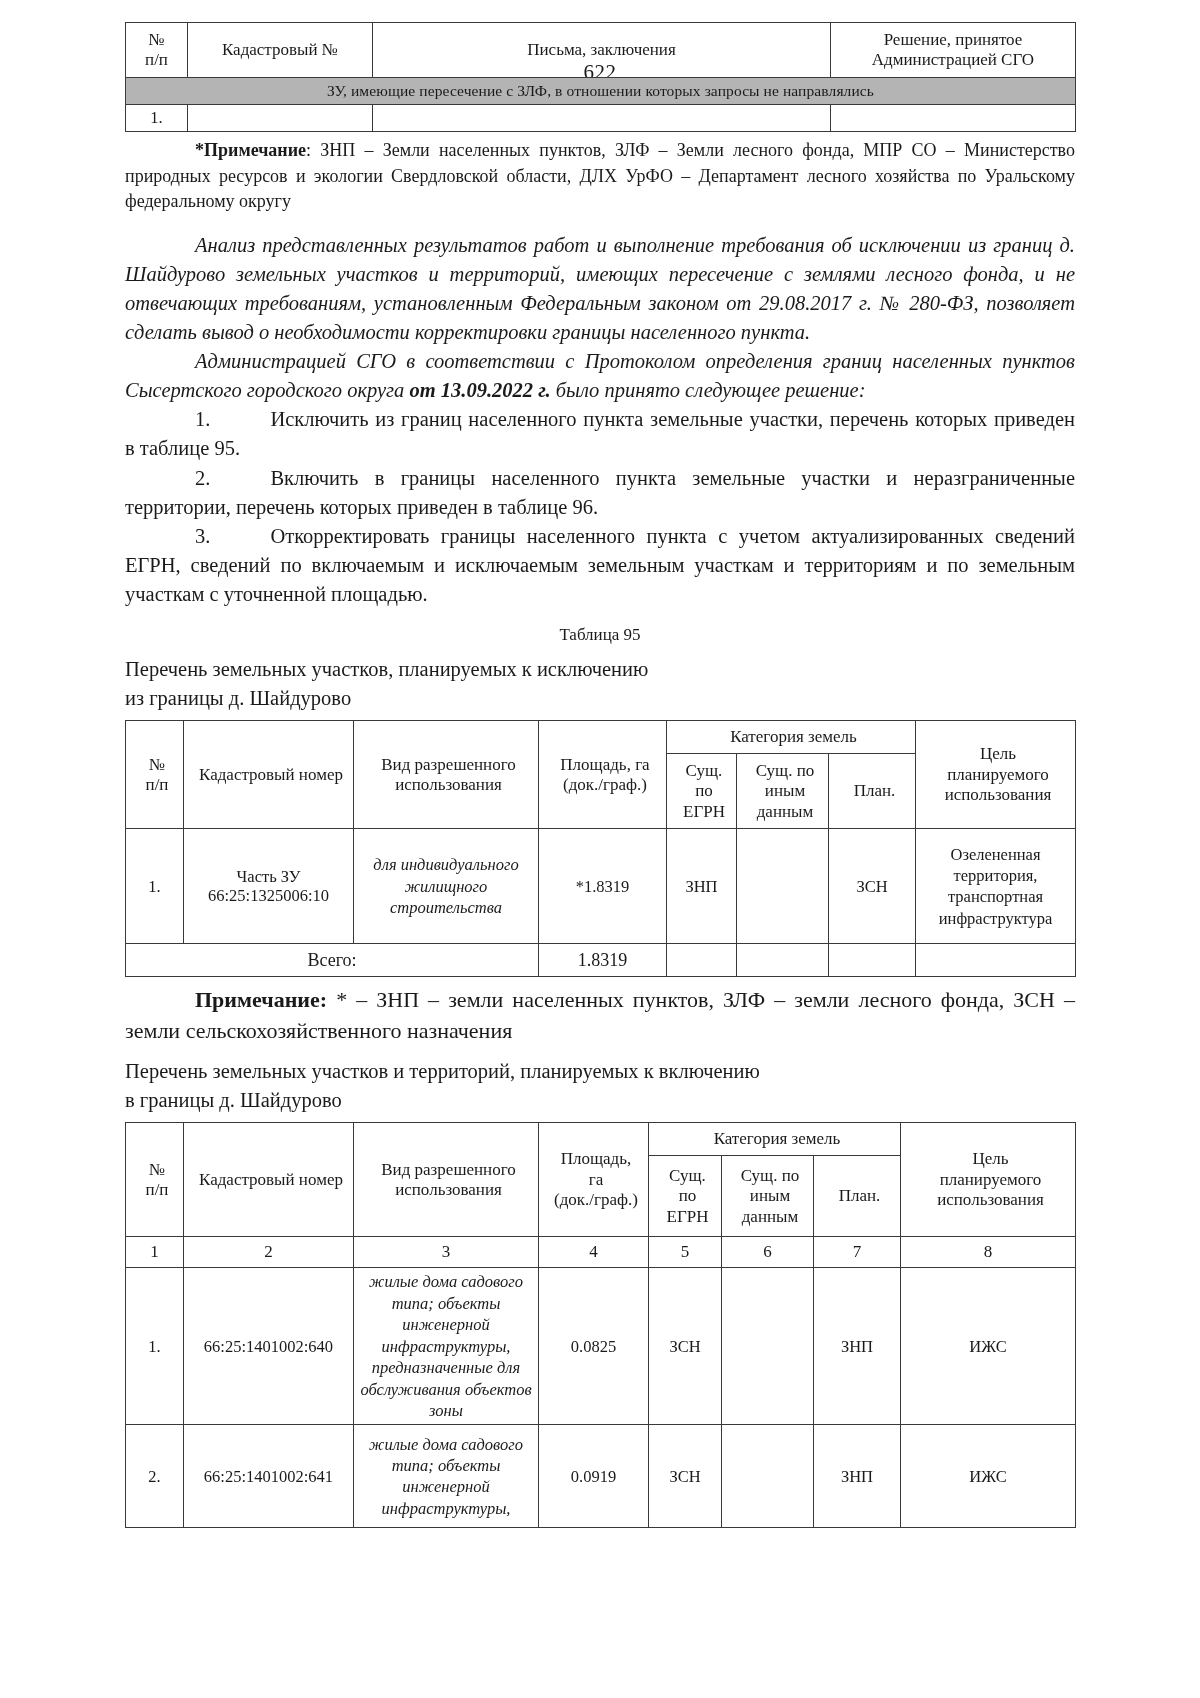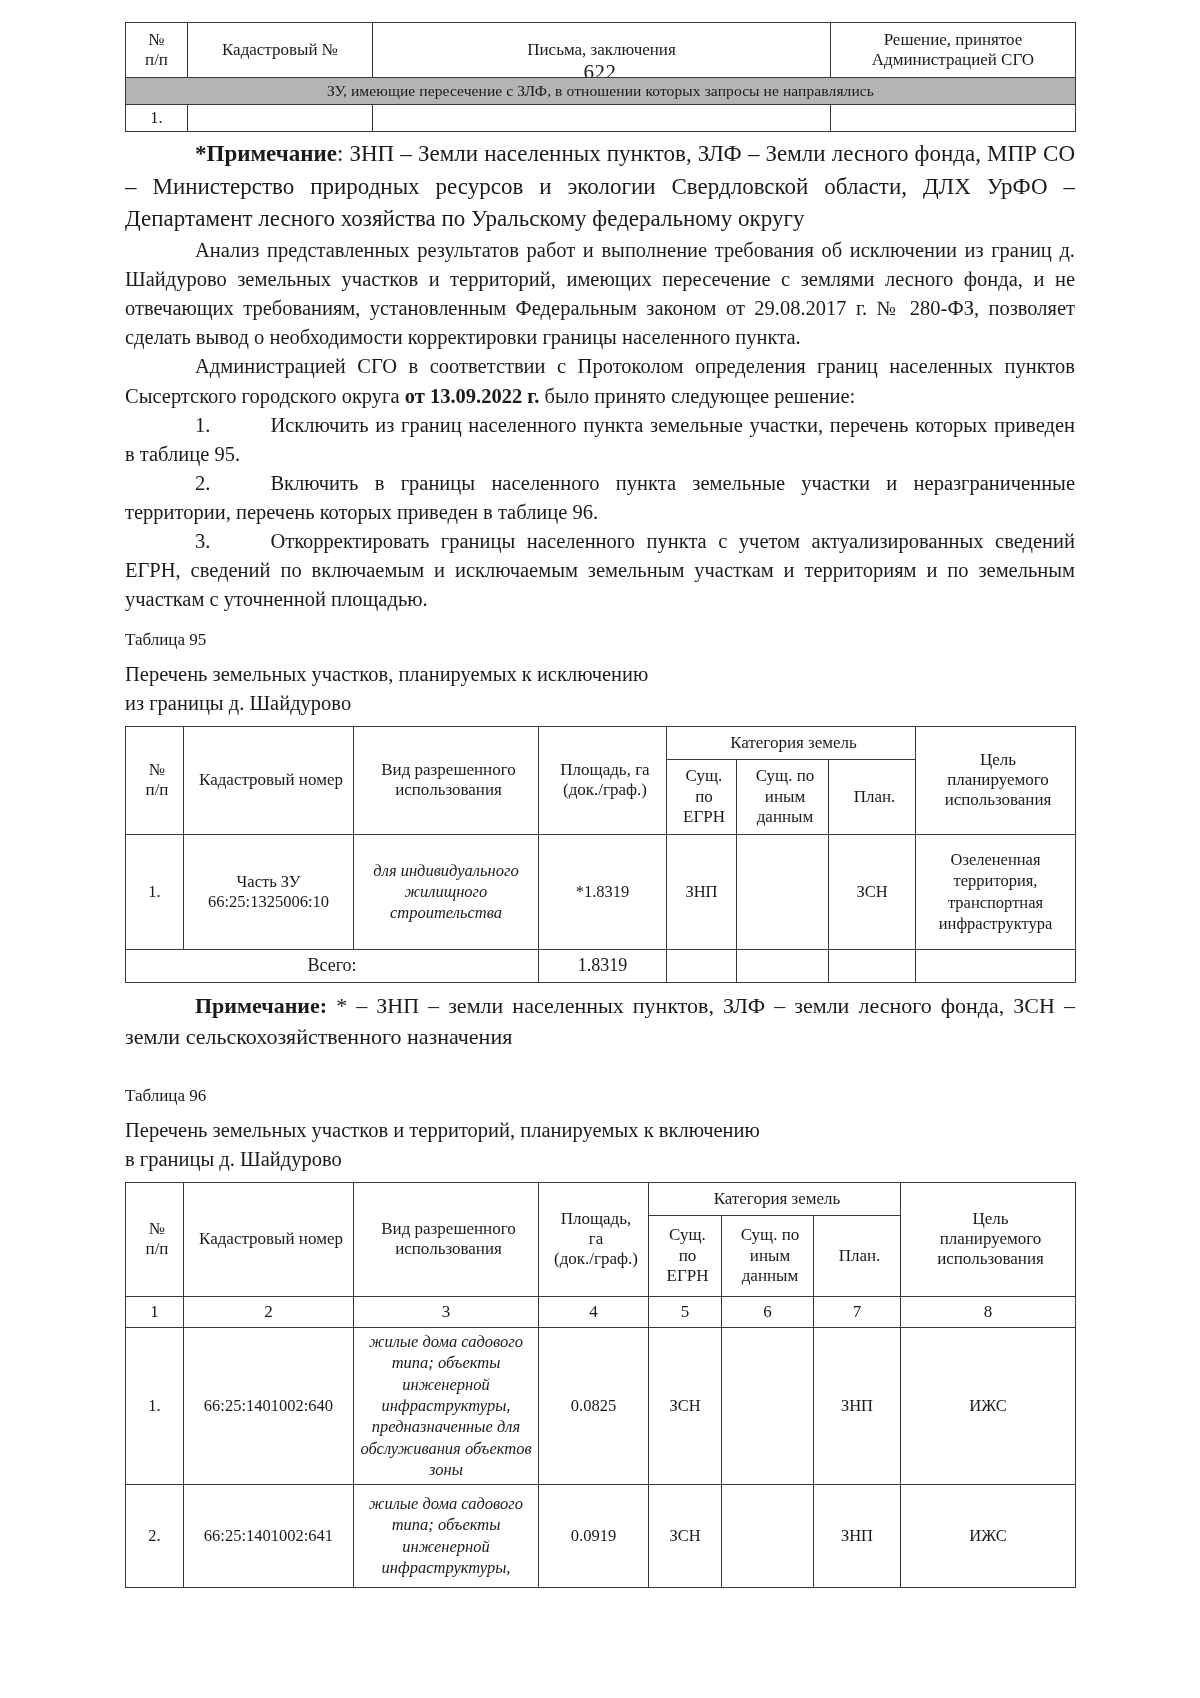--- a/index.html
+++ b/index.html
@@ -64,31 +64,31 @@
 
   
   p.body {
     margin: 0;
     text-align: justify;
     text-justify: inter-word;
     font-size: 20.5px;
     line-height: 1.42;
   }
   p.note {
-    margin: 6px 0 0 0;
+    margin: 6px 0 16px 0;
     text-align: justify;
-    font-size: 23px;
+    font-size: 18px;
     line-height: 1.42;
   }
-  .indent { text-indent: 70px; }
+  .indent { text-indent: 70px; font-style: italic; }
   .gap-lg { margin-top: 30px; }
   b { font-weight: bold; }
 
   .tbl-label {
-    text-align: left;
+    text-align: center;
     font-size: 17px;
     margin-top: 16px;
   }
   .tbl-title {
     text-align: left;
     font-size: 20.5px;
     line-height: 1.4;
     margin-top: 10px;
     margin-bottom: 8px;
   }
@@ -247,21 +247,20 @@
           <td></td>
           <td></td>
         </tr>
       </tbody>
     </table>
 
     <p class="small-note">
       <span style="display:inline-block;width:70px"></span><b>Примечание:</b><span> * – ЗНП – земли населенных пунктов, ЗЛФ – земли лесного фонда, ЗСН – земли сельскохозяйственного назначения</span>
     </p>
 
-    <div class="tbl-label" style="margin-top:34px">Таблица 96</div>
     <div class="tbl-title">
       <span>Перечень земельных участков и территорий, планируемых к включению</span><br>
       <span>в границы д. Шайдурово</span>
     </div>
 
     <table class="doc table-lands">
       <colgroup>
         <col style="width:58px">
         <col style="width:170px">
         <col style="width:185px">

